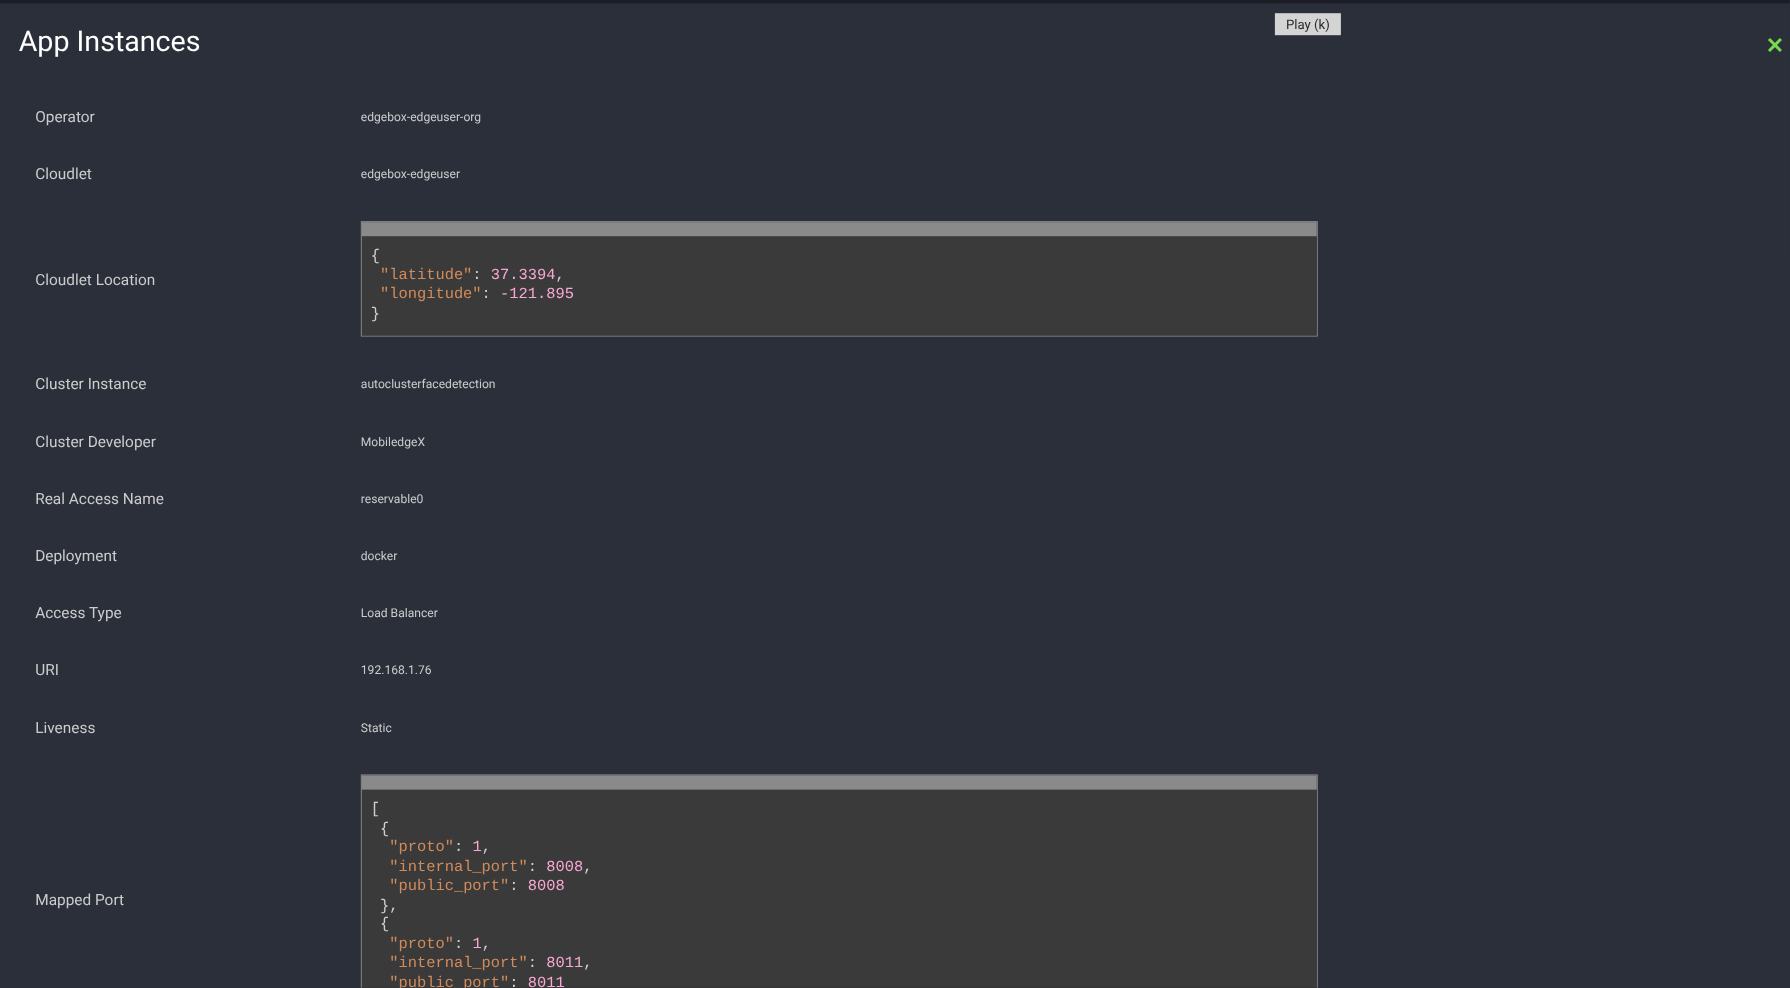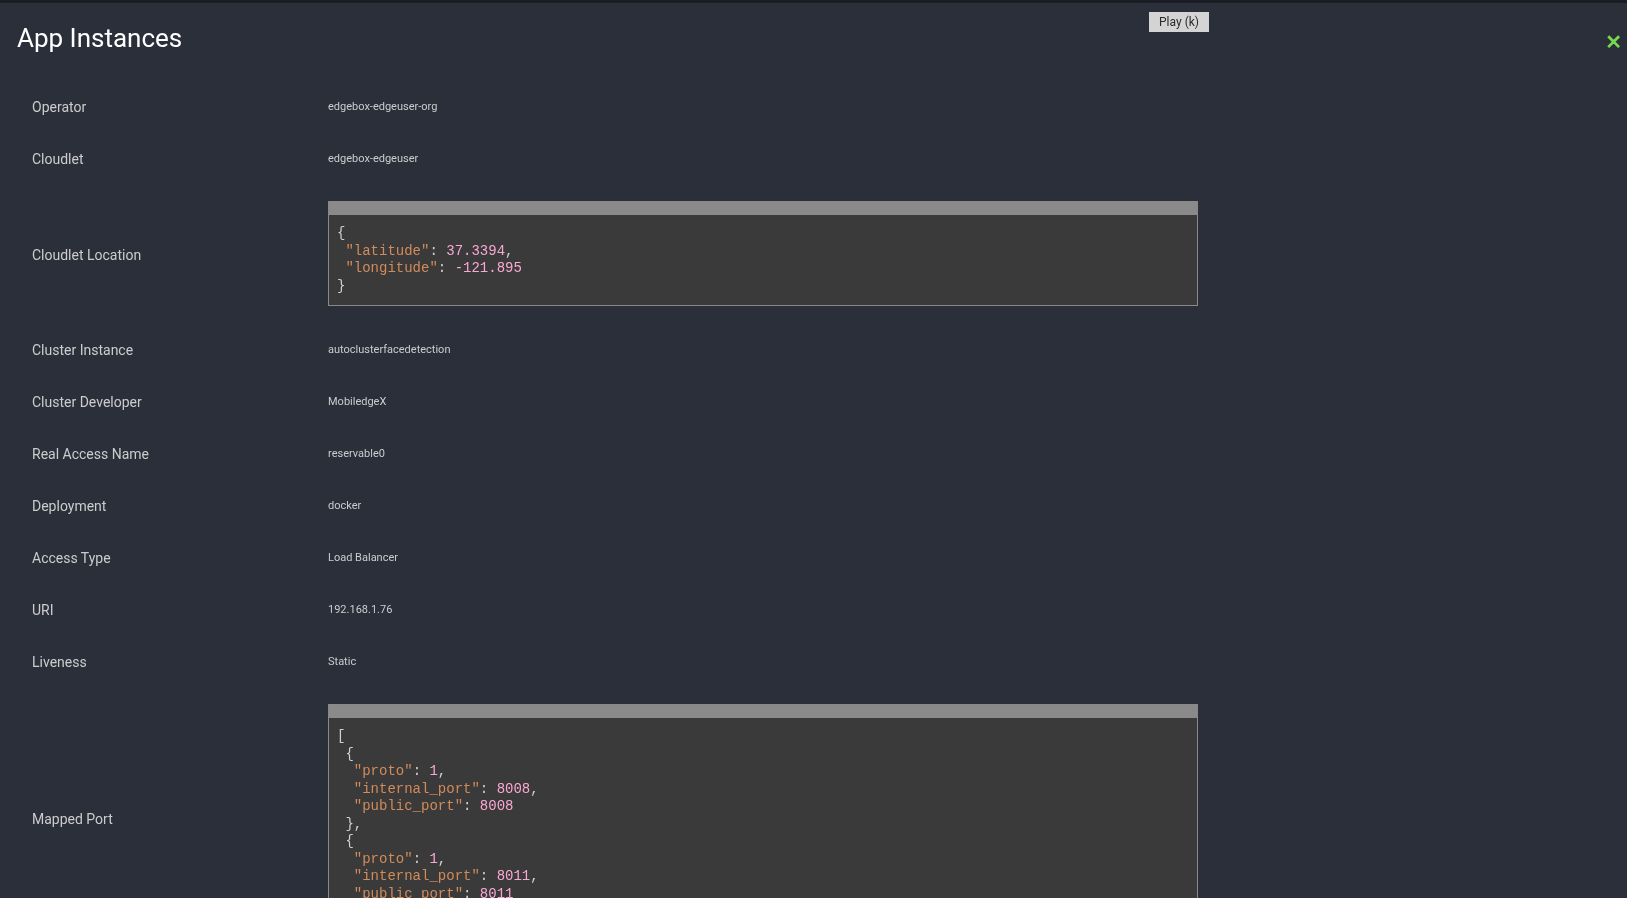--- a/index.html
+++ b/index.html
@@ -26,21 +26,21 @@
     .page-title {
       font-size: 26px;
       font-weight: 400;
       color: #ffffff;
       margin-bottom: 44px;
       margin-left: -15px;
     }
     .play-button {
       position: absolute;
       top: 12px;
-      right: 418px;
+      right: 408px;
       background-color: #d4d4d4;
       color: #2a2a2a;
       border: none;
       padding: 3px 10px;
       font-size: 12px;
       font-family: inherit;
       cursor: pointer;
     }
     .close-button {
       position: absolute;

